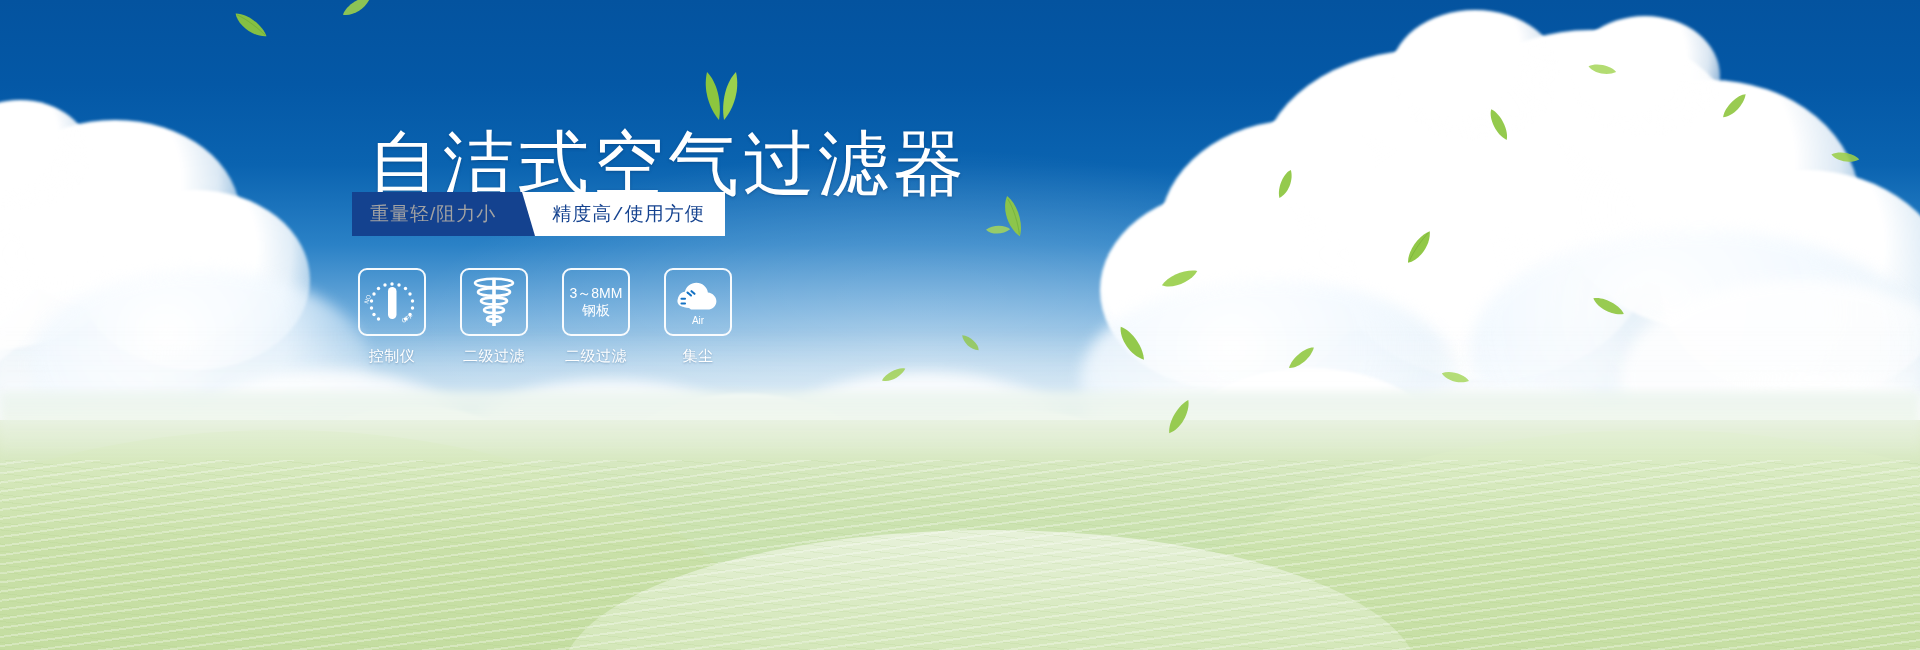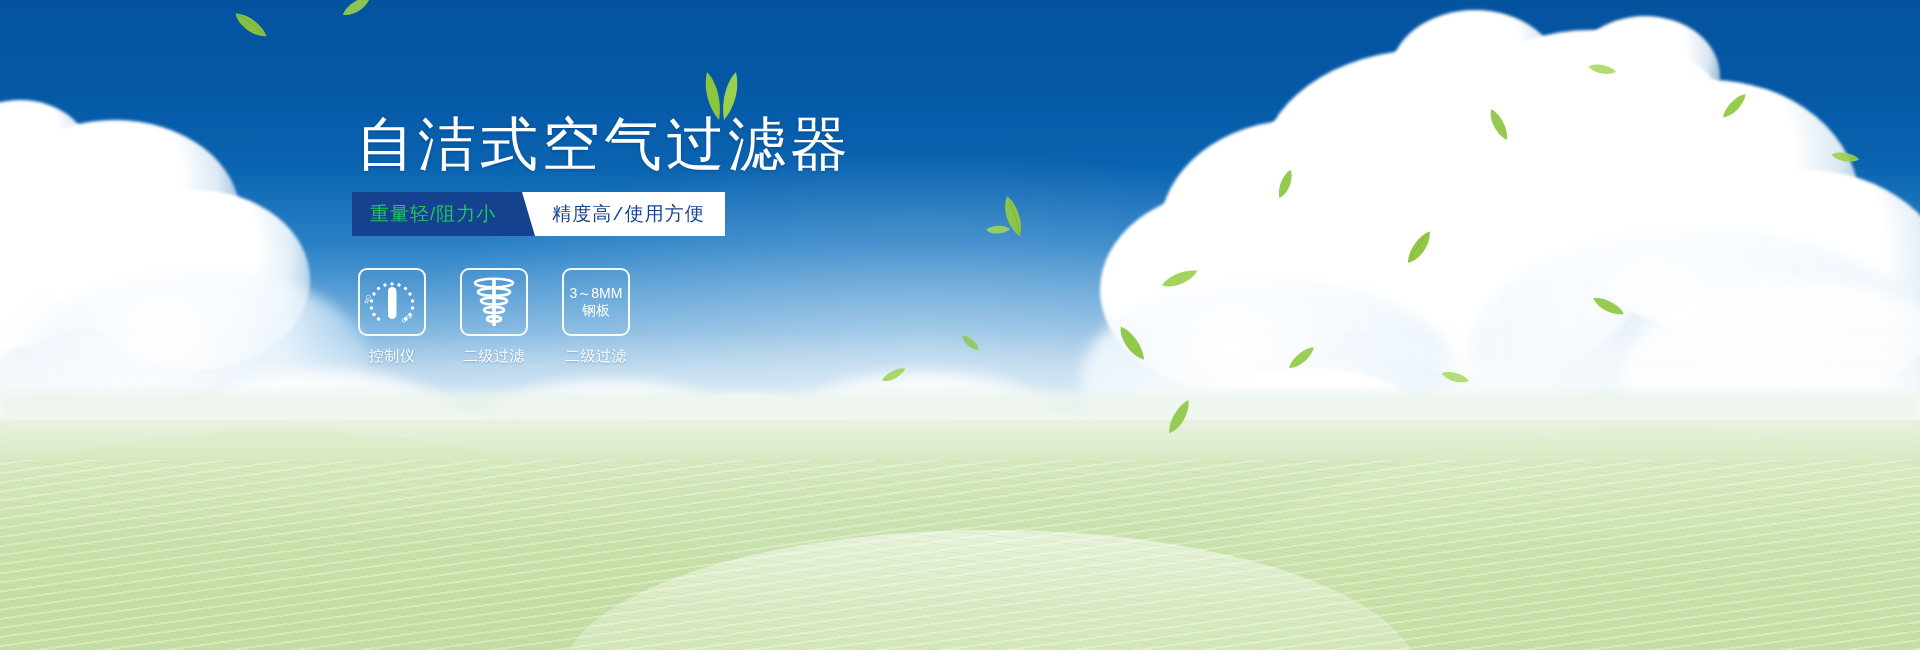--- a/index.html
+++ b/index.html
@@ -80,43 +80,42 @@
 
   
   .leaf{position:absolute;pointer-events:none;}
   .leaf svg{display:block;}
 
   
   .content{position:absolute;left:0;top:0;width:1920px;height:650px;}
 
   .title-wrap{position:absolute;left:352px;top:112px;}
   .title{
-    margin:4px;
-    font-size:58px;
+    margin:16px;
+    font-size:71px;
     line-height:1;
     letter-spacing:4px;
     color:#ffffff;
     font-weight:400;
     white-space:nowrap;
     text-shadow:0 1px 3px rgba(0,40,90,.35);
-    font-family:Liberation Serif, serif;
   }
   .sprout{position:absolute;left:338px;top:-42px;}
 
   
   .badges{position:absolute;left:352px;top:192px;display:flex;height:44px;}
   .badge{
     display:flex;align-items:center;
     height:44px;
     font-size:19px;
     letter-spacing:1px;
     white-space:nowrap;
   }
   .badge-dark{
-    background:#14428f;color:#22c55e;
+    background:#14428f;color:#a3a3a3;
     padding:0 26px 0 18px;
     position:relative;
   }
   .badge-dark::after{
     content:"";position:absolute;right:-13px;top:0;
     width:0;height:0;
     border-left:13px solid #14428f;
     border-top:44px solid transparent;
   }
   .badge-light{
@@ -370,16 +369,36 @@
       <div class="feature">
         <div class="box">
           <div class="txt">
             <div>3～8MM</div>
             <div>钢板</div>
           </div>
         </div>
         <div class="cap">二级过滤</div>
       </div>
 
+      <div class="feature">
+        <div class="box">
+          <svg width="58" height="56" viewBox="0 0 58 56">
+            <g fill="#ffffff">
+              <path d="M20 34 C13 34 9 30 9 25.5 C9 21.5 12 18.3 16 17.8 C17.2 12.5 21.8 8.8 27.4 8.8 C33.2 8.8 38 12.9 38.9 18.4 C43.7 18.9 47.4 22.7 47.4 27.2 C47.4 31.9 43.4 35.6 38.6 35.6 L22 35.6 Z"></path>
+              <circle cx="14" cy="27" r="5.6"></circle>
+              <circle cx="19.5" cy="20" r="4.4"></circle>
+              <circle cx="26" cy="15" r="3.4"></circle>
+            </g>
+            <g fill="none" stroke="#1472c4" stroke-width="2.1" stroke-linecap="round">
+              <path d="M12.5 24.8 L16 24.8"></path>
+              <path d="M12.5 29.5 L16 29.5"></path>
+              <path d="M18.5 18.5 L22 21.5"></path>
+              <path d="M22.5 17.2 L25.5 19.8"></path>
+            </g>
+            <text x="29" y="50" fill="#ffffff" font-size="10" text-anchor="middle" font-family="'Liberation Sans',sans-serif">Air</text>
+          </svg>
+        </div>
+        <div class="cap">集尘</div>
+      </div>
 
     </div>
   </div>
 </div>
 
 </body></html>

